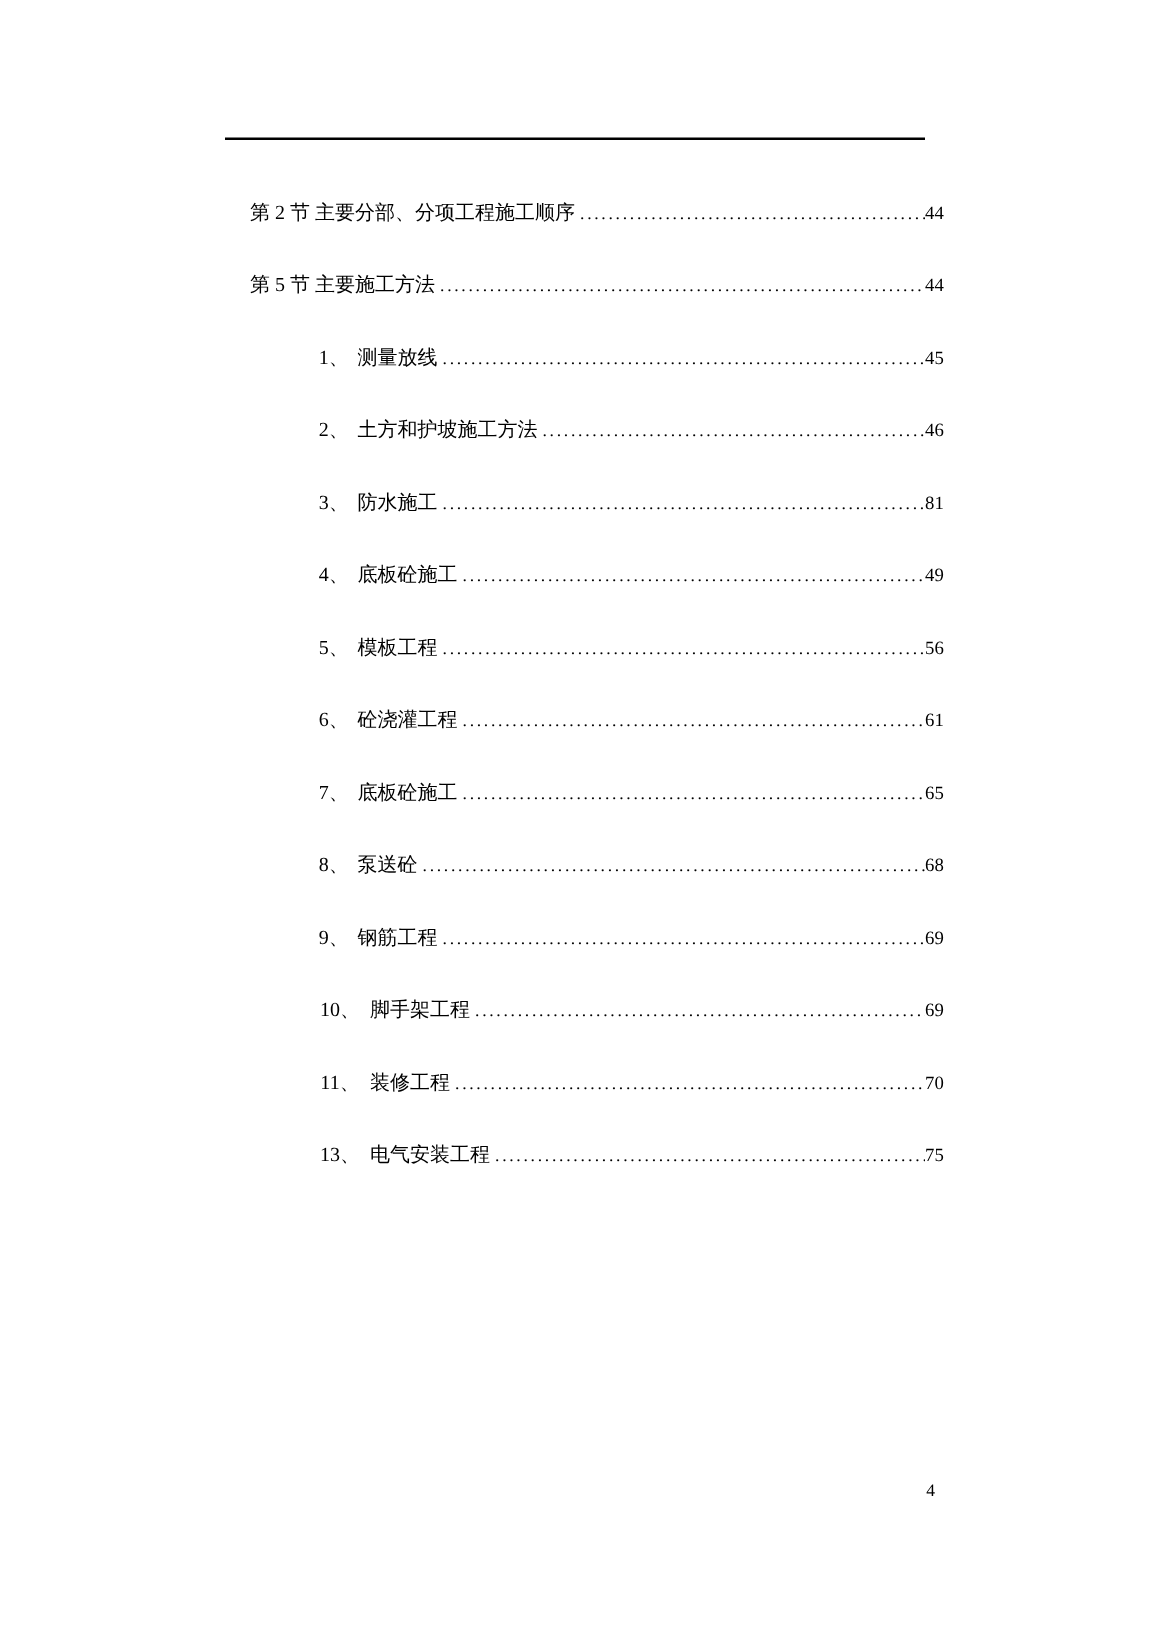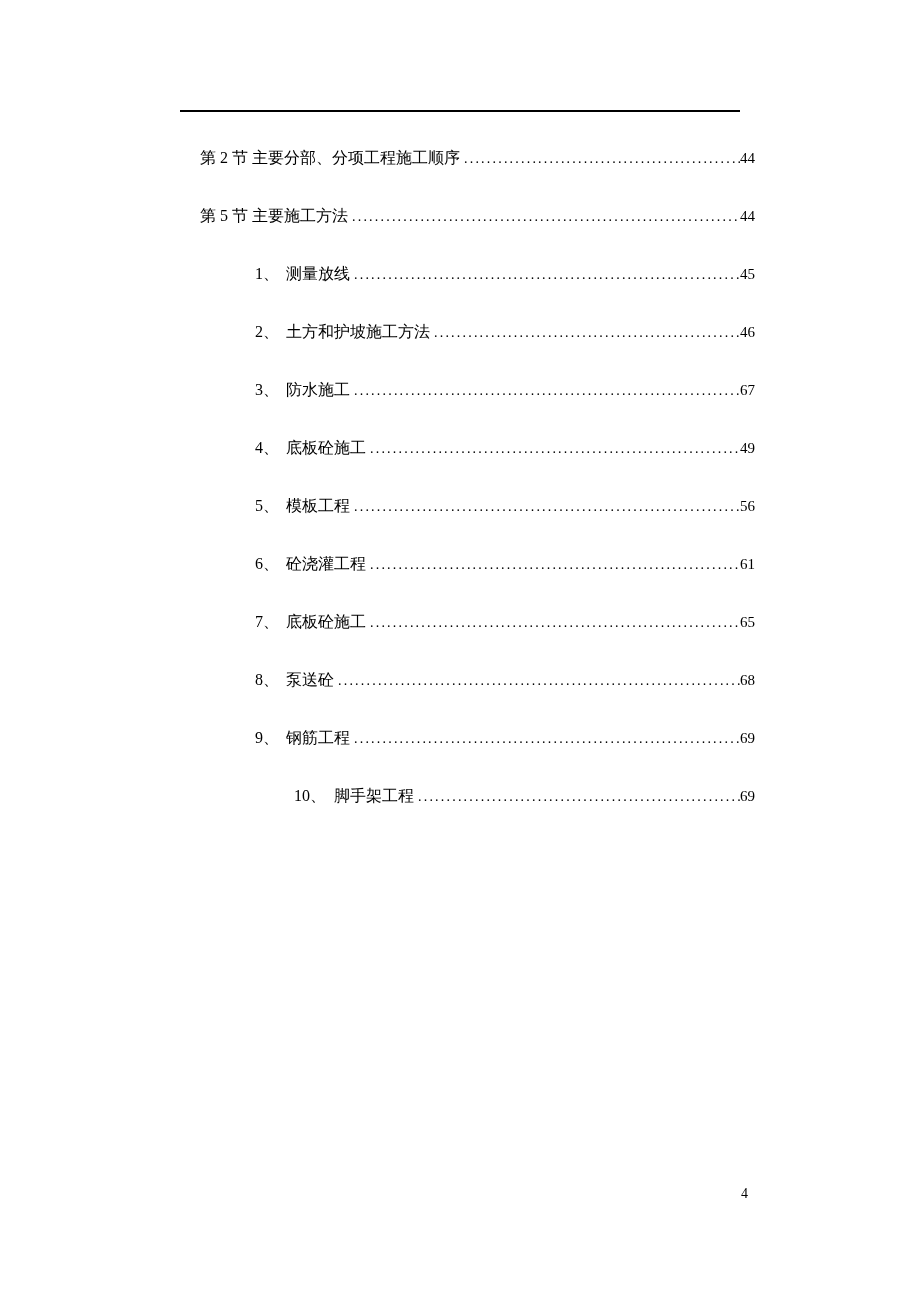--- a/index.html
+++ b/index.html
@@ -14,21 +14,21 @@
     .page-rule {
       position: absolute;
       top: 110px;
       left: 180px;
       right: 180px;
       height: 0;
       border-top: 2.5px solid #000;
     }
     .content {
       position: absolute;
-      top: 148px;
+      top: 160px;
       left: 200px;
       right: 165px;
     }
     .toc-line {
       display: flex;
       align-items: baseline;
       font-size: 16px;
       height: 58px;
       white-space: nowrap;
     }
@@ -37,21 +37,20 @@
     }
     .toc-marker {
       flex: 0 0 auto;
       width: 38px;
       text-align: center;
     }
     .toc-marker-wide {
       flex: 0 0 auto;
       width: 48px;
       text-align: center;
-      margin-left: 38px;
     }
     .toc-title {
       flex: 0 0 auto;
     }
     .toc-dots {
       flex: 1 1 auto;
       overflow: hidden;
       letter-spacing: 2.2px;
       font-size: 14px;
       padding: 0 4px;
@@ -102,21 +101,21 @@
     <span class="toc-marker">2、</span>
     <span class="toc-title">土方和护坡施工方法</span>
     <span class="toc-dots"></span>
     <span class="toc-pageno">46</span>
   </div>
 
   <div class="toc-line sub">
     <span class="toc-marker">3、</span>
     <span class="toc-title">防水施工</span>
     <span class="toc-dots"></span>
-    <span class="toc-pageno">67</span>
+    <span class="toc-pageno">81</span>
   </div>
 
   <div class="toc-line sub">
     <span class="toc-marker">4、</span>
     <span class="toc-title">底板砼施工</span>
     <span class="toc-dots"></span>
     <span class="toc-pageno">49</span>
   </div>
 
   <div class="toc-line sub">
@@ -154,18 +153,30 @@
     <span class="toc-pageno">69</span>
   </div>
 
   <div class="toc-line sub">
     <span class="toc-marker-wide">10、</span>
     <span class="toc-title">脚手架工程</span>
     <span class="toc-dots"></span>
     <span class="toc-pageno">69</span>
   </div>
 
+  <div class="toc-line sub">
+    <span class="toc-marker-wide">11、</span>
+    <span class="toc-title">装修工程</span>
+    <span class="toc-dots"></span>
+    <span class="toc-pageno">70</span>
+  </div>
 
 
+  <div class="toc-line sub">
+    <span class="toc-marker-wide">13、</span>
+    <span class="toc-title">电气安装工程</span>
+    <span class="toc-dots"></span>
+    <span class="toc-pageno">75</span>
+  </div>
 
 </div>
 
 <div class="page-number">4</div>
 
 </body></html>

